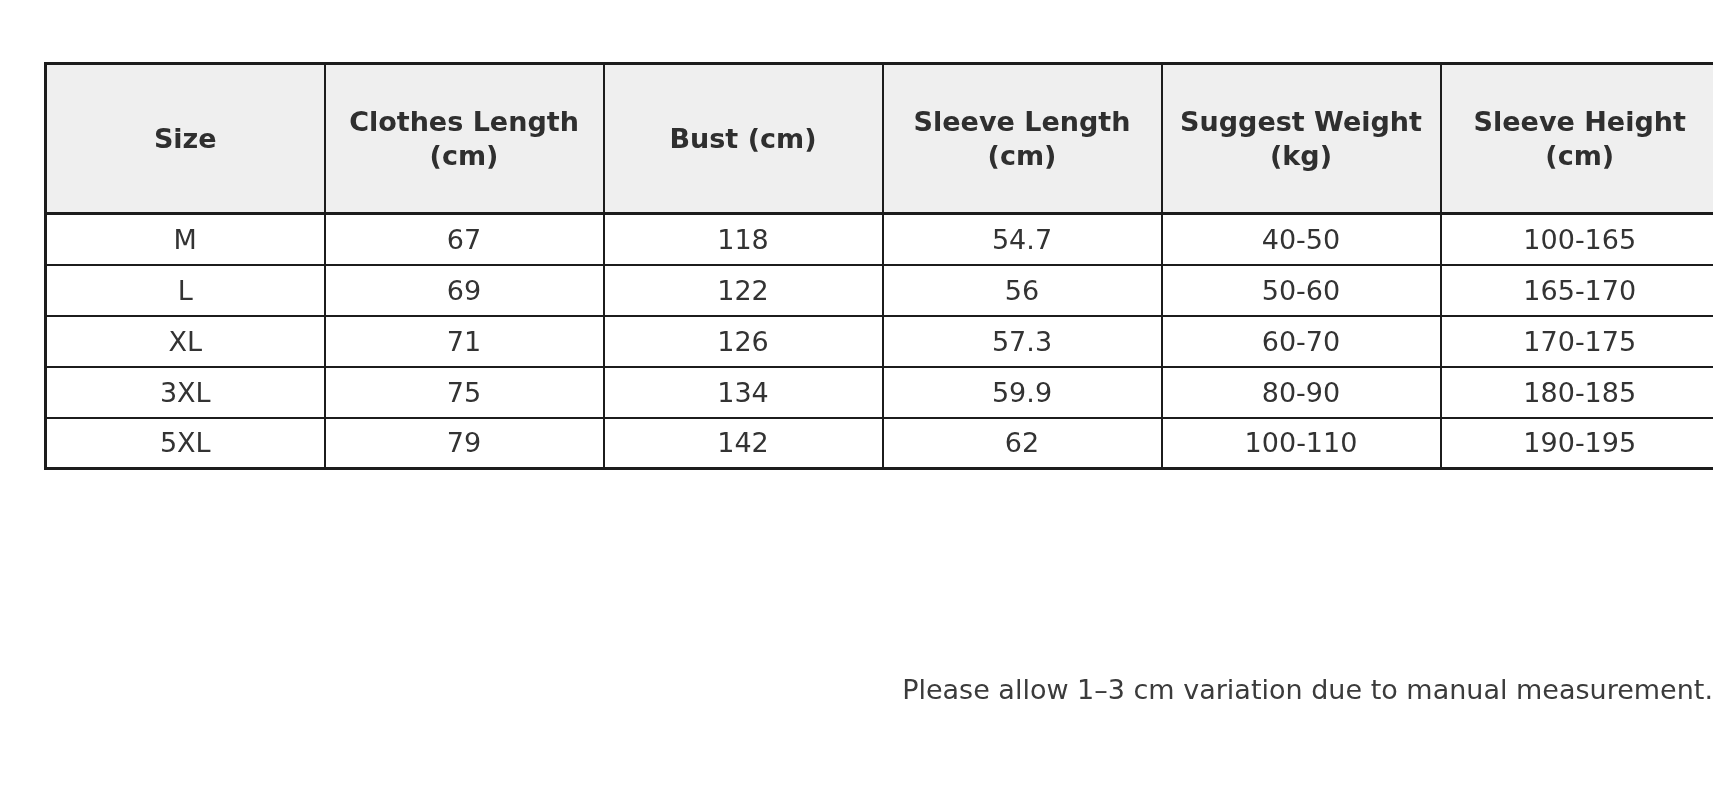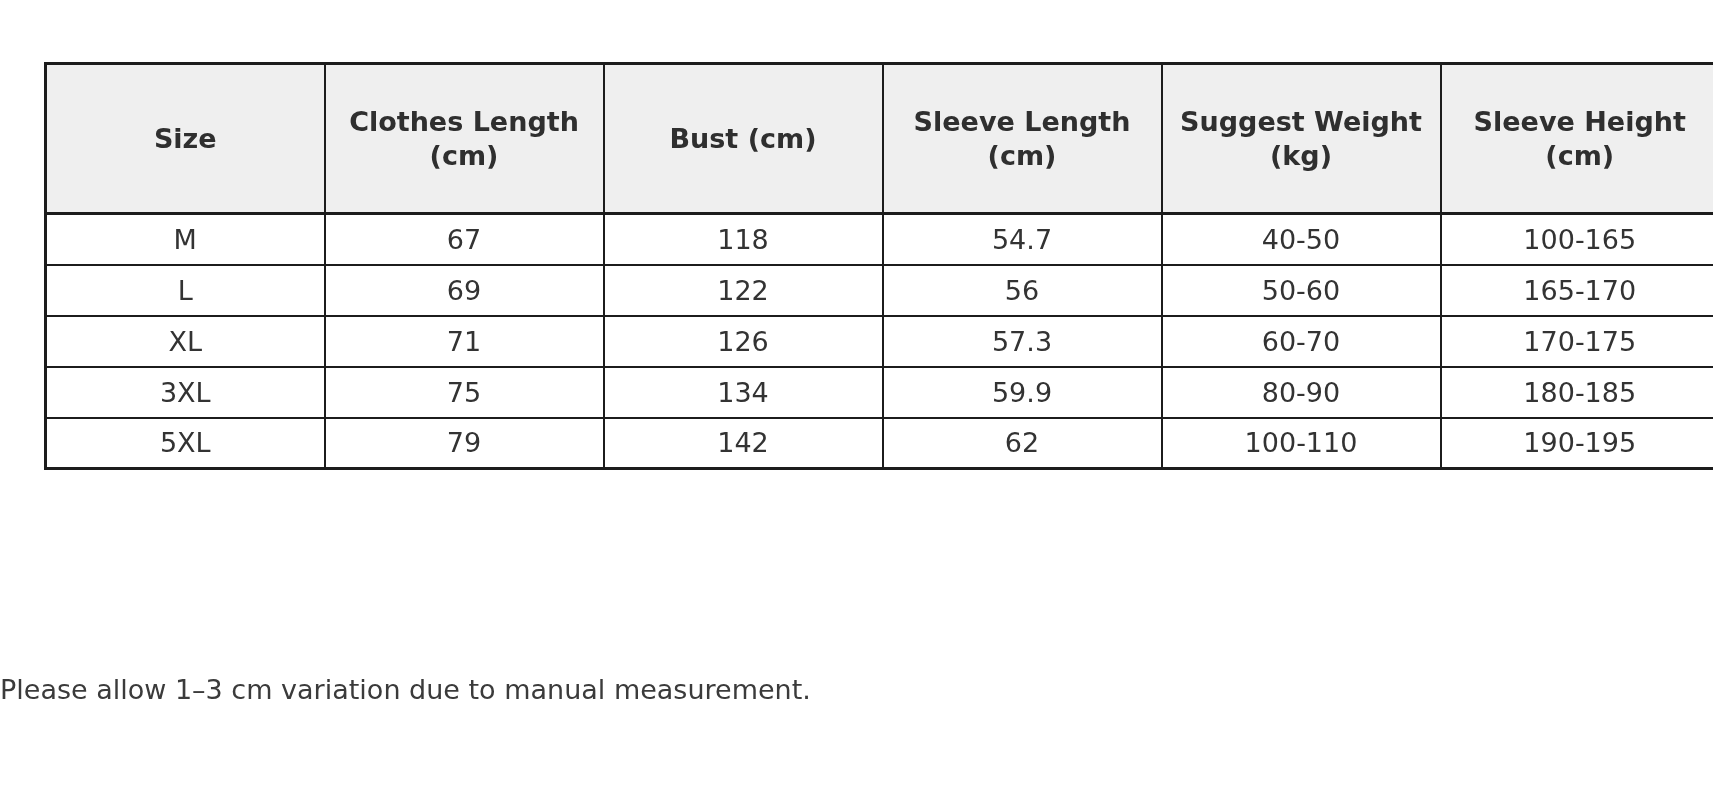--- a/index.html
+++ b/index.html
@@ -59,21 +59,21 @@
     height: 51px;
     padding: 0 4px;
     background: #ffffff;
   }
   .hline { display: block; }
   .footer-note {
     position: absolute;
     left: 0;
     top: 673px;
     width: 1713px;
-    text-align: left;
+    text-align: right;
     font-size: 27px;
     line-height: 1.25;
     color: #3b3b3b;
   }
 </style>
 </head>
 <body>
 
 <div class="table-wrap">
   <table class="size-chart">

